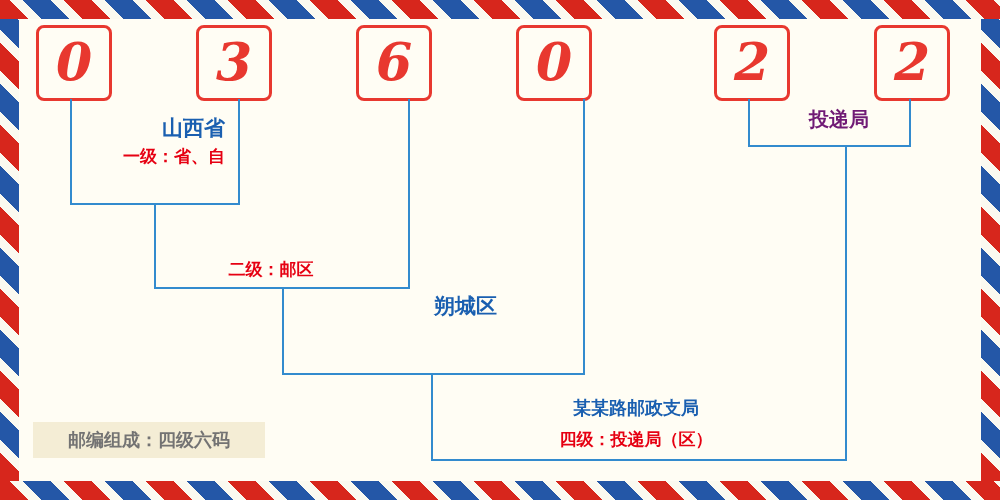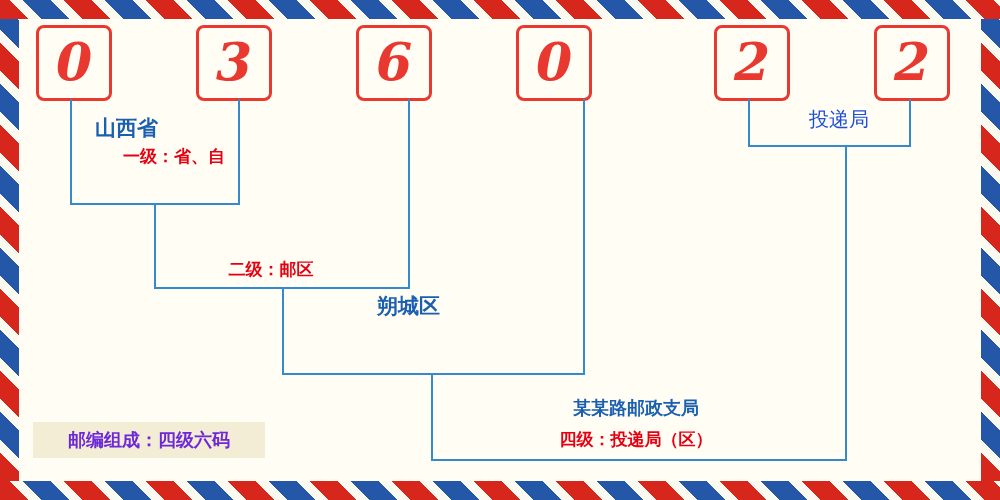--- a/index.html
+++ b/index.html
@@ -60,52 +60,52 @@
   }
   .vl { width: 2px; }
   .hl { height: 2px; }
 
   
   .lvl-name {
     position: absolute;
     color: #1a5fb0;
     font-weight: 700;
     font-size: 21px;
-    text-align: left;
+    text-align: right;
   }
   .lvl-desc {
     position: absolute;
     color: #e60012;
     font-weight: 700;
     font-size: 17px;
     text-align: center;
     line-height: 26px;
   }
   .branch-name {
     position: absolute;
     color: #1a5fb0;
     font-weight: 700;
     font-size: 18px;
     text-align: center;
   }
   .delivery-name {
     position: absolute;
-    color: #1d4ed8;
-    font-weight: 400;
+    color: #701a75;
+    font-weight: 700;
     font-size: 20px;
     text-align: center;
   }
   .footer-note {
     position: absolute;
     left: 33px;
     top: 422px;
     width: 232px;
     height: 36px;
     background: #f4edd5;
-    color: #6d28d9;
+    color: #737373;
     font-weight: 700;
     font-size: 18px;
     text-align: center;
     line-height: 36px;
   }
 </style>
 </head>
 <body>
 
 <div class="canvas">

